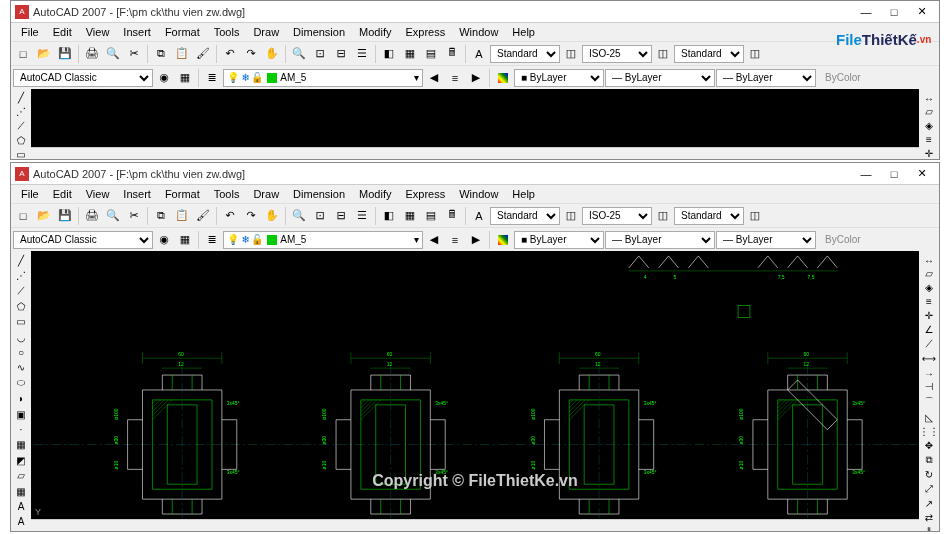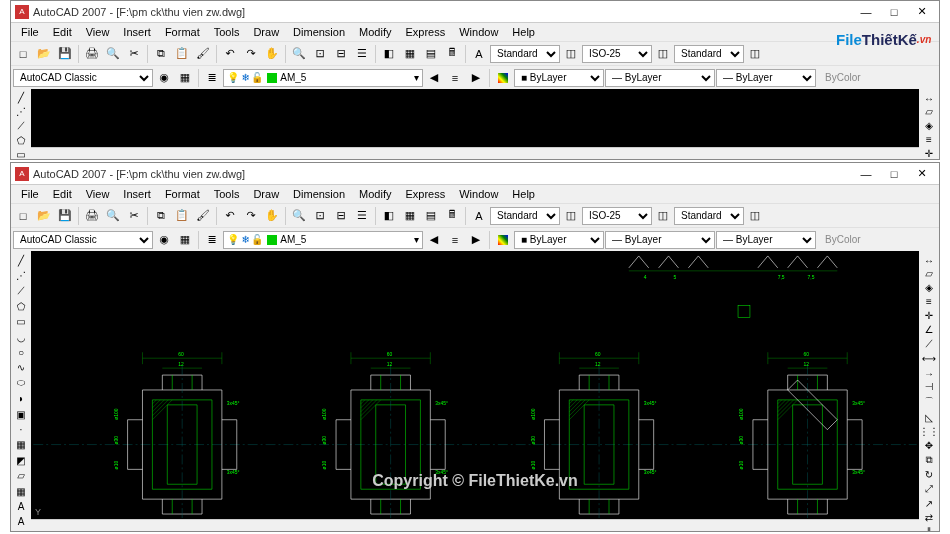--- a/index.html
+++ b/index.html
@@ -22,21 +22,21 @@
 .side-toolbar { position: absolute; width: 20px; background: #f0f0f0; display: flex; flex-direction: column; gap: 1px; padding: 2px 1px; }
 .side-l { left: 0; top: 0; bottom: 0; }
 .side-r { right: 0; top: 0; bottom: 0; }
 .draw-canvas { position: absolute; left: 20px; right: 20px; top: 0; bottom: 12px; background: #000; }
 .scrollbar-h { position: absolute; left: 20px; right: 20px; bottom: 0; height: 12px; background: #f0f0f0; border-top: 1px solid #ccc; }
 .ws-label { position: absolute; font-size: 9px; color: #888; }
 .layer-swatch { width: 10px; height: 10px; display: inline-block; margin: 0 1px; }
 .logo-watermark { position: absolute; right: 14px; top: 22px; width: 100px; height: 34px; display: flex; align-items: center; font-size: 15px; font-weight: bold; pointer-events: none; }
 .logo-file { color: #0a8bd8; }
 .logo-thiet { color: #23295c; font-weight: 800; }
-.logo-vn { color: #d32; font-size: 10px; vertical-align: sub; font-style: italic; }
+.logo-vn { color: #d32; font-size: 10px; vertical-align: sub; }
 .copyright { position: absolute; left: 50%; bottom: 44px; transform: translateX(-50%); color: #ccc; font-size: 16px; font-weight: 700; pointer-events: none; }
 svg { display: block; }
 .cad-line { stroke: #0f0; stroke-width: 0.5; fill: none; }
 .cad-white { stroke: #fff; stroke-width: 0.6; fill: none; }
 .cad-dim { stroke: #0a0; stroke-width: 0.4; fill: none; }
 .cad-center { stroke: #066; stroke-width: 0.4; stroke-dasharray: 10 3 2 3; fill: none; }
 .cad-text { fill: #0f0; font-size: 5px; font-family: Arial; }
 </style>
 </head>
 <body>

